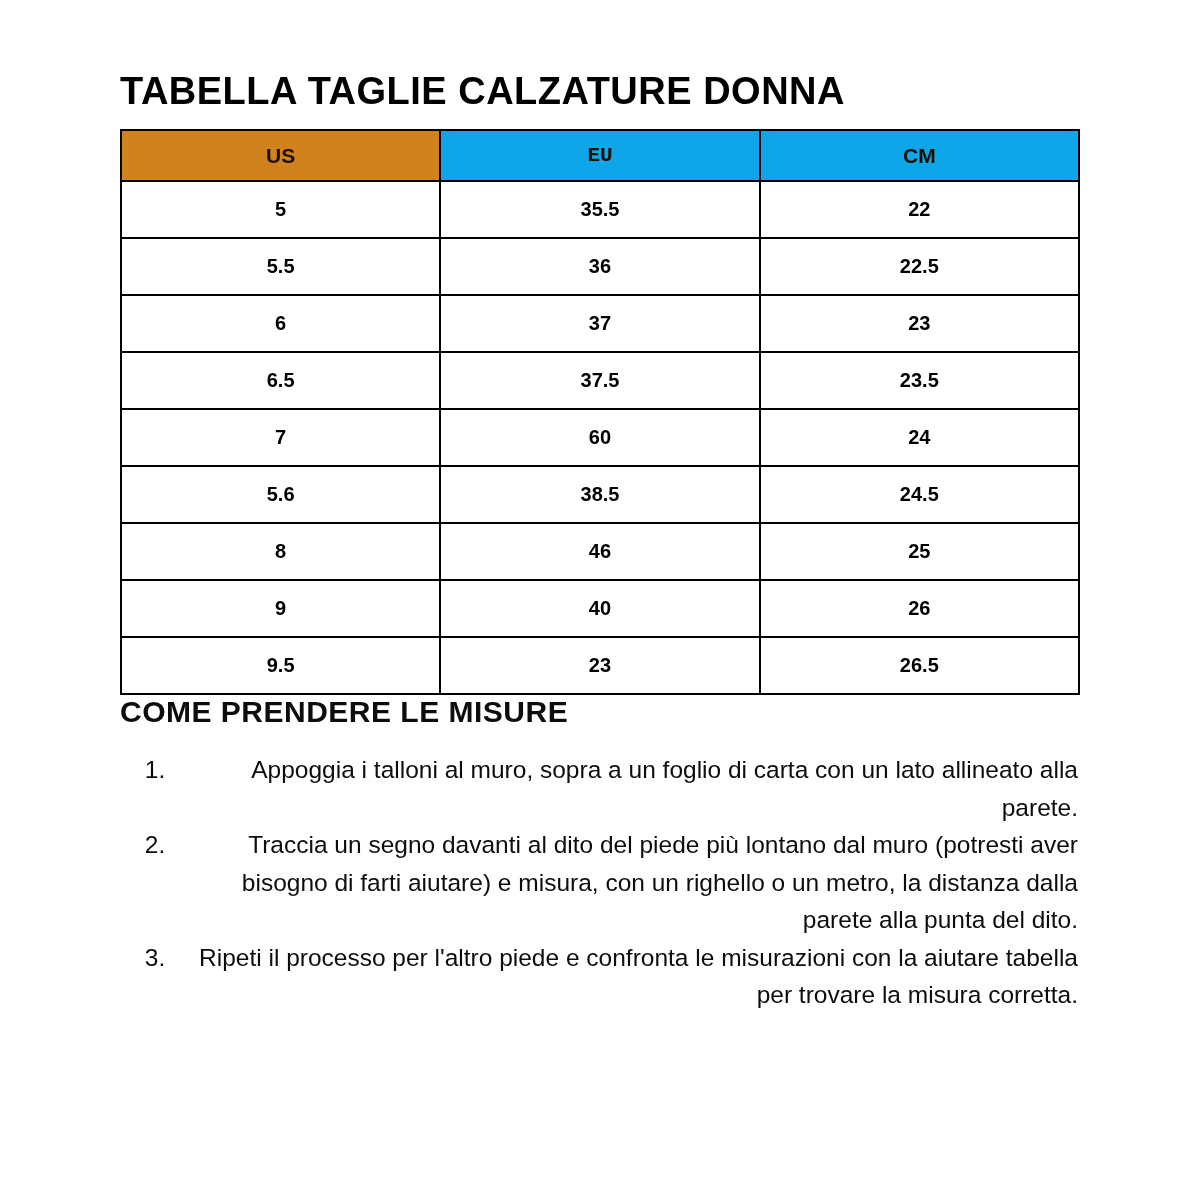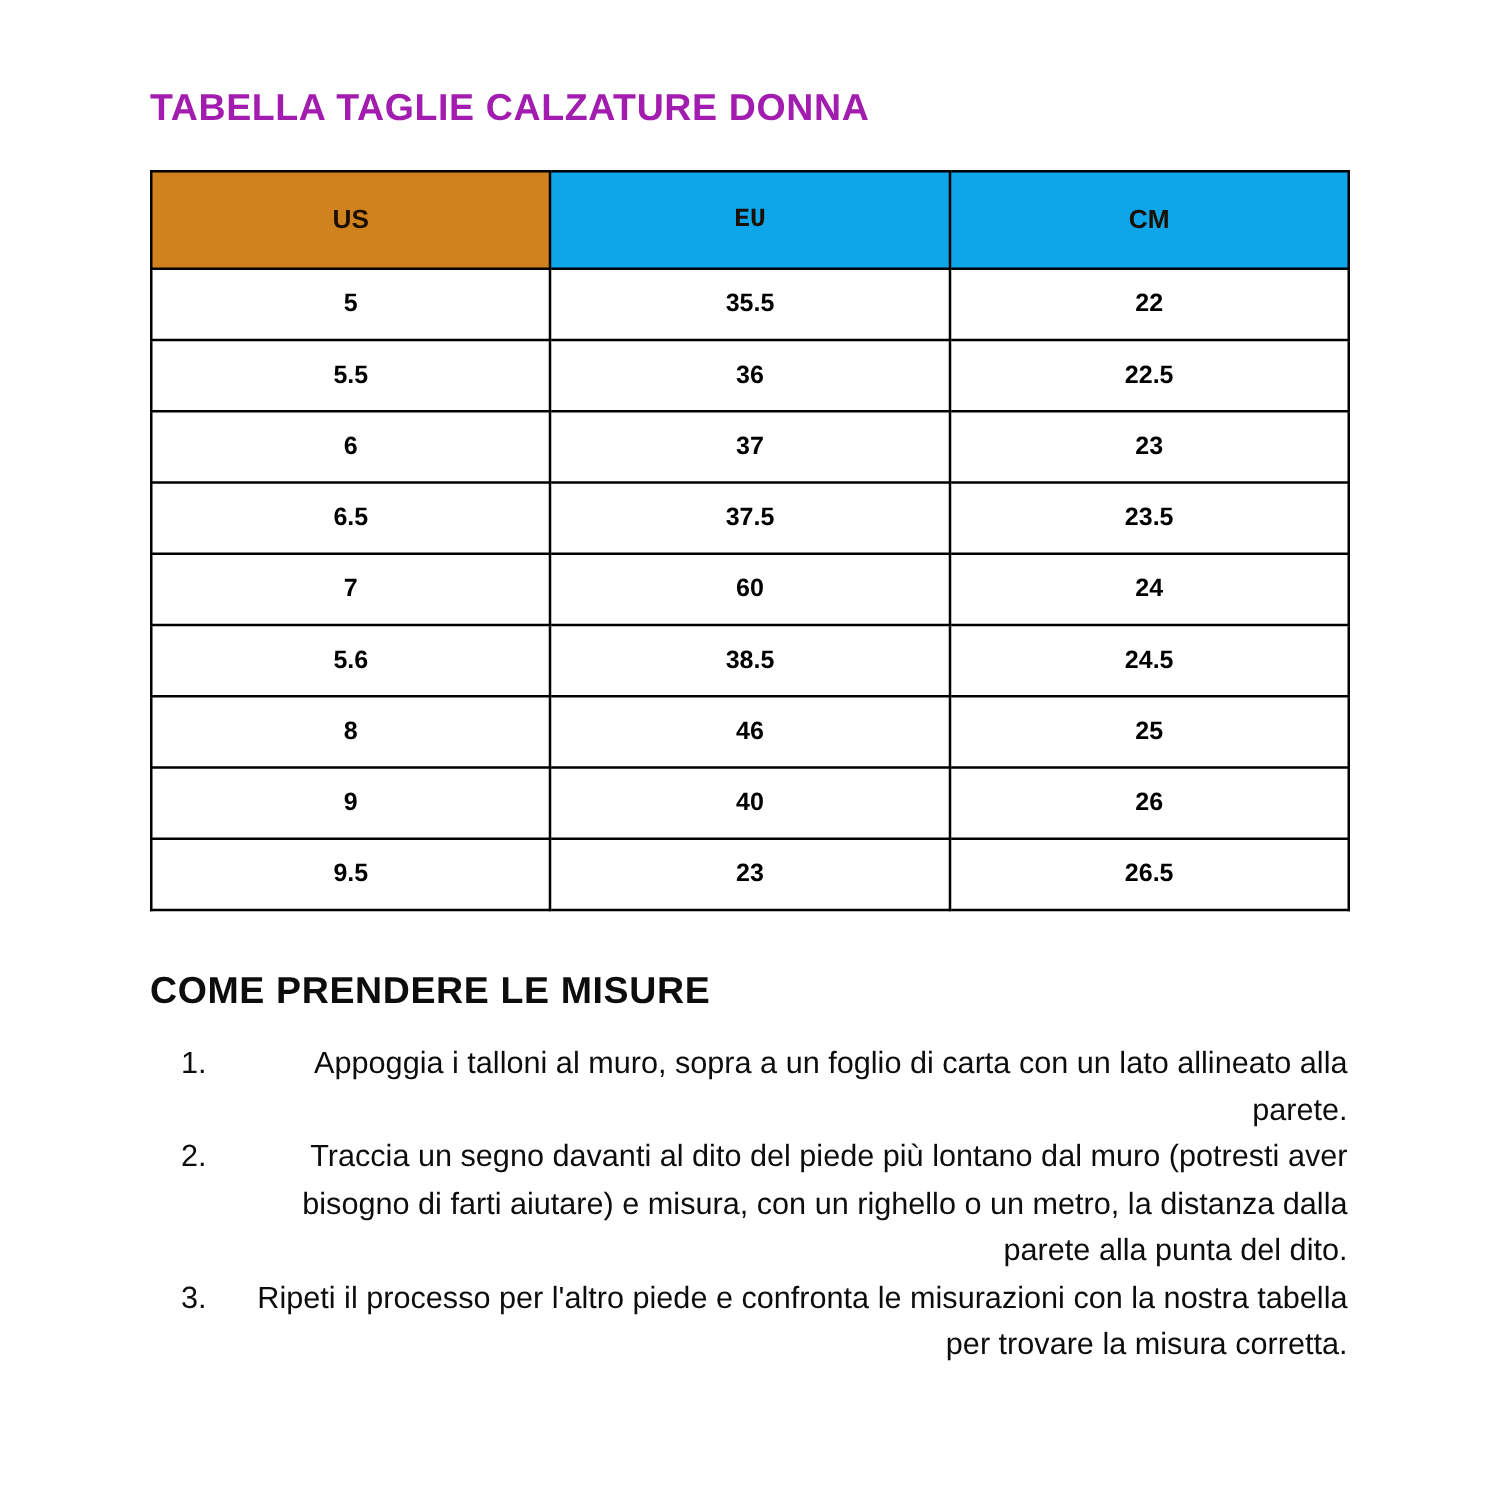--- a/index.html
+++ b/index.html
@@ -9,55 +9,54 @@
     background: #ffffff;
     font-family: "Liberation Sans", sans-serif;
     color: #000000;
   }
   .page {
     width: 1200px;
     min-height: 1200px;
     padding: 70px 120px 40px 120px;
   }
   h1.doc-title {
-    font-size: 30px;
+    font-size: 38px;
     font-weight: bold;
     letter-spacing: 0.5px;
-    color: #a21caf;
-    margin-bottom: 32px;
+    color: #000000;
+    margin-bottom: 16px;
   }
   table.size-table {
     width: 960px;
     border-collapse: collapse;
     table-layout: fixed;
   }
   table.size-table th,
   table.size-table td {
     border: 2px solid #000000;
     text-align: center;
     vertical-align: middle;
   }
   table.size-table th {
-    height: 78px;
+    height: 51px;
     font-size: 21px;
     font-weight: bold;
     color: #1c0f00;
   }
   table.size-table td {
     height: 57px;
     font-size: 20px;
     font-weight: bold;
     background: #ffffff;
   }
   h2.section-title {
     font-size: 30px;
     font-weight: bold;
     letter-spacing: 0.5px;
     color: #0d0d0d;
-    margin-top: 47px;
     margin-bottom: 22px;
   }
   ol.instructions {
     width: 958px;
     padding-left: 52px;
     font-size: 24.5px;
     line-height: 37.5px;
     color: #0d0d0d;
   }
   ol.instructions li {
@@ -127,16 +126,16 @@
           <td>26.5</td>
         </tr>
       </tbody>
   </table>
 
   <h2 class="section-title">COME PRENDERE LE MISURE</h2>
 
   <ol class="instructions">
       <li>Appoggia i talloni al muro, sopra a un foglio di carta con un lato allineato alla parete.</li>
       <li>Traccia un segno davanti al dito del piede più lontano dal muro (potresti aver bisogno di farti aiutare) e misura, con un righello o un metro, la distanza dalla parete alla punta del dito.</li>
-      <li>Ripeti il processo per l'altro piede e confronta le misurazioni con la nostra tabella per trovare la misura corretta.</li>
+      <li>Ripeti il processo per l'altro piede e confronta le misurazioni con la aiutare tabella per trovare la misura corretta.</li>
     </ol>
 
 </div>
 
 </body></html>

